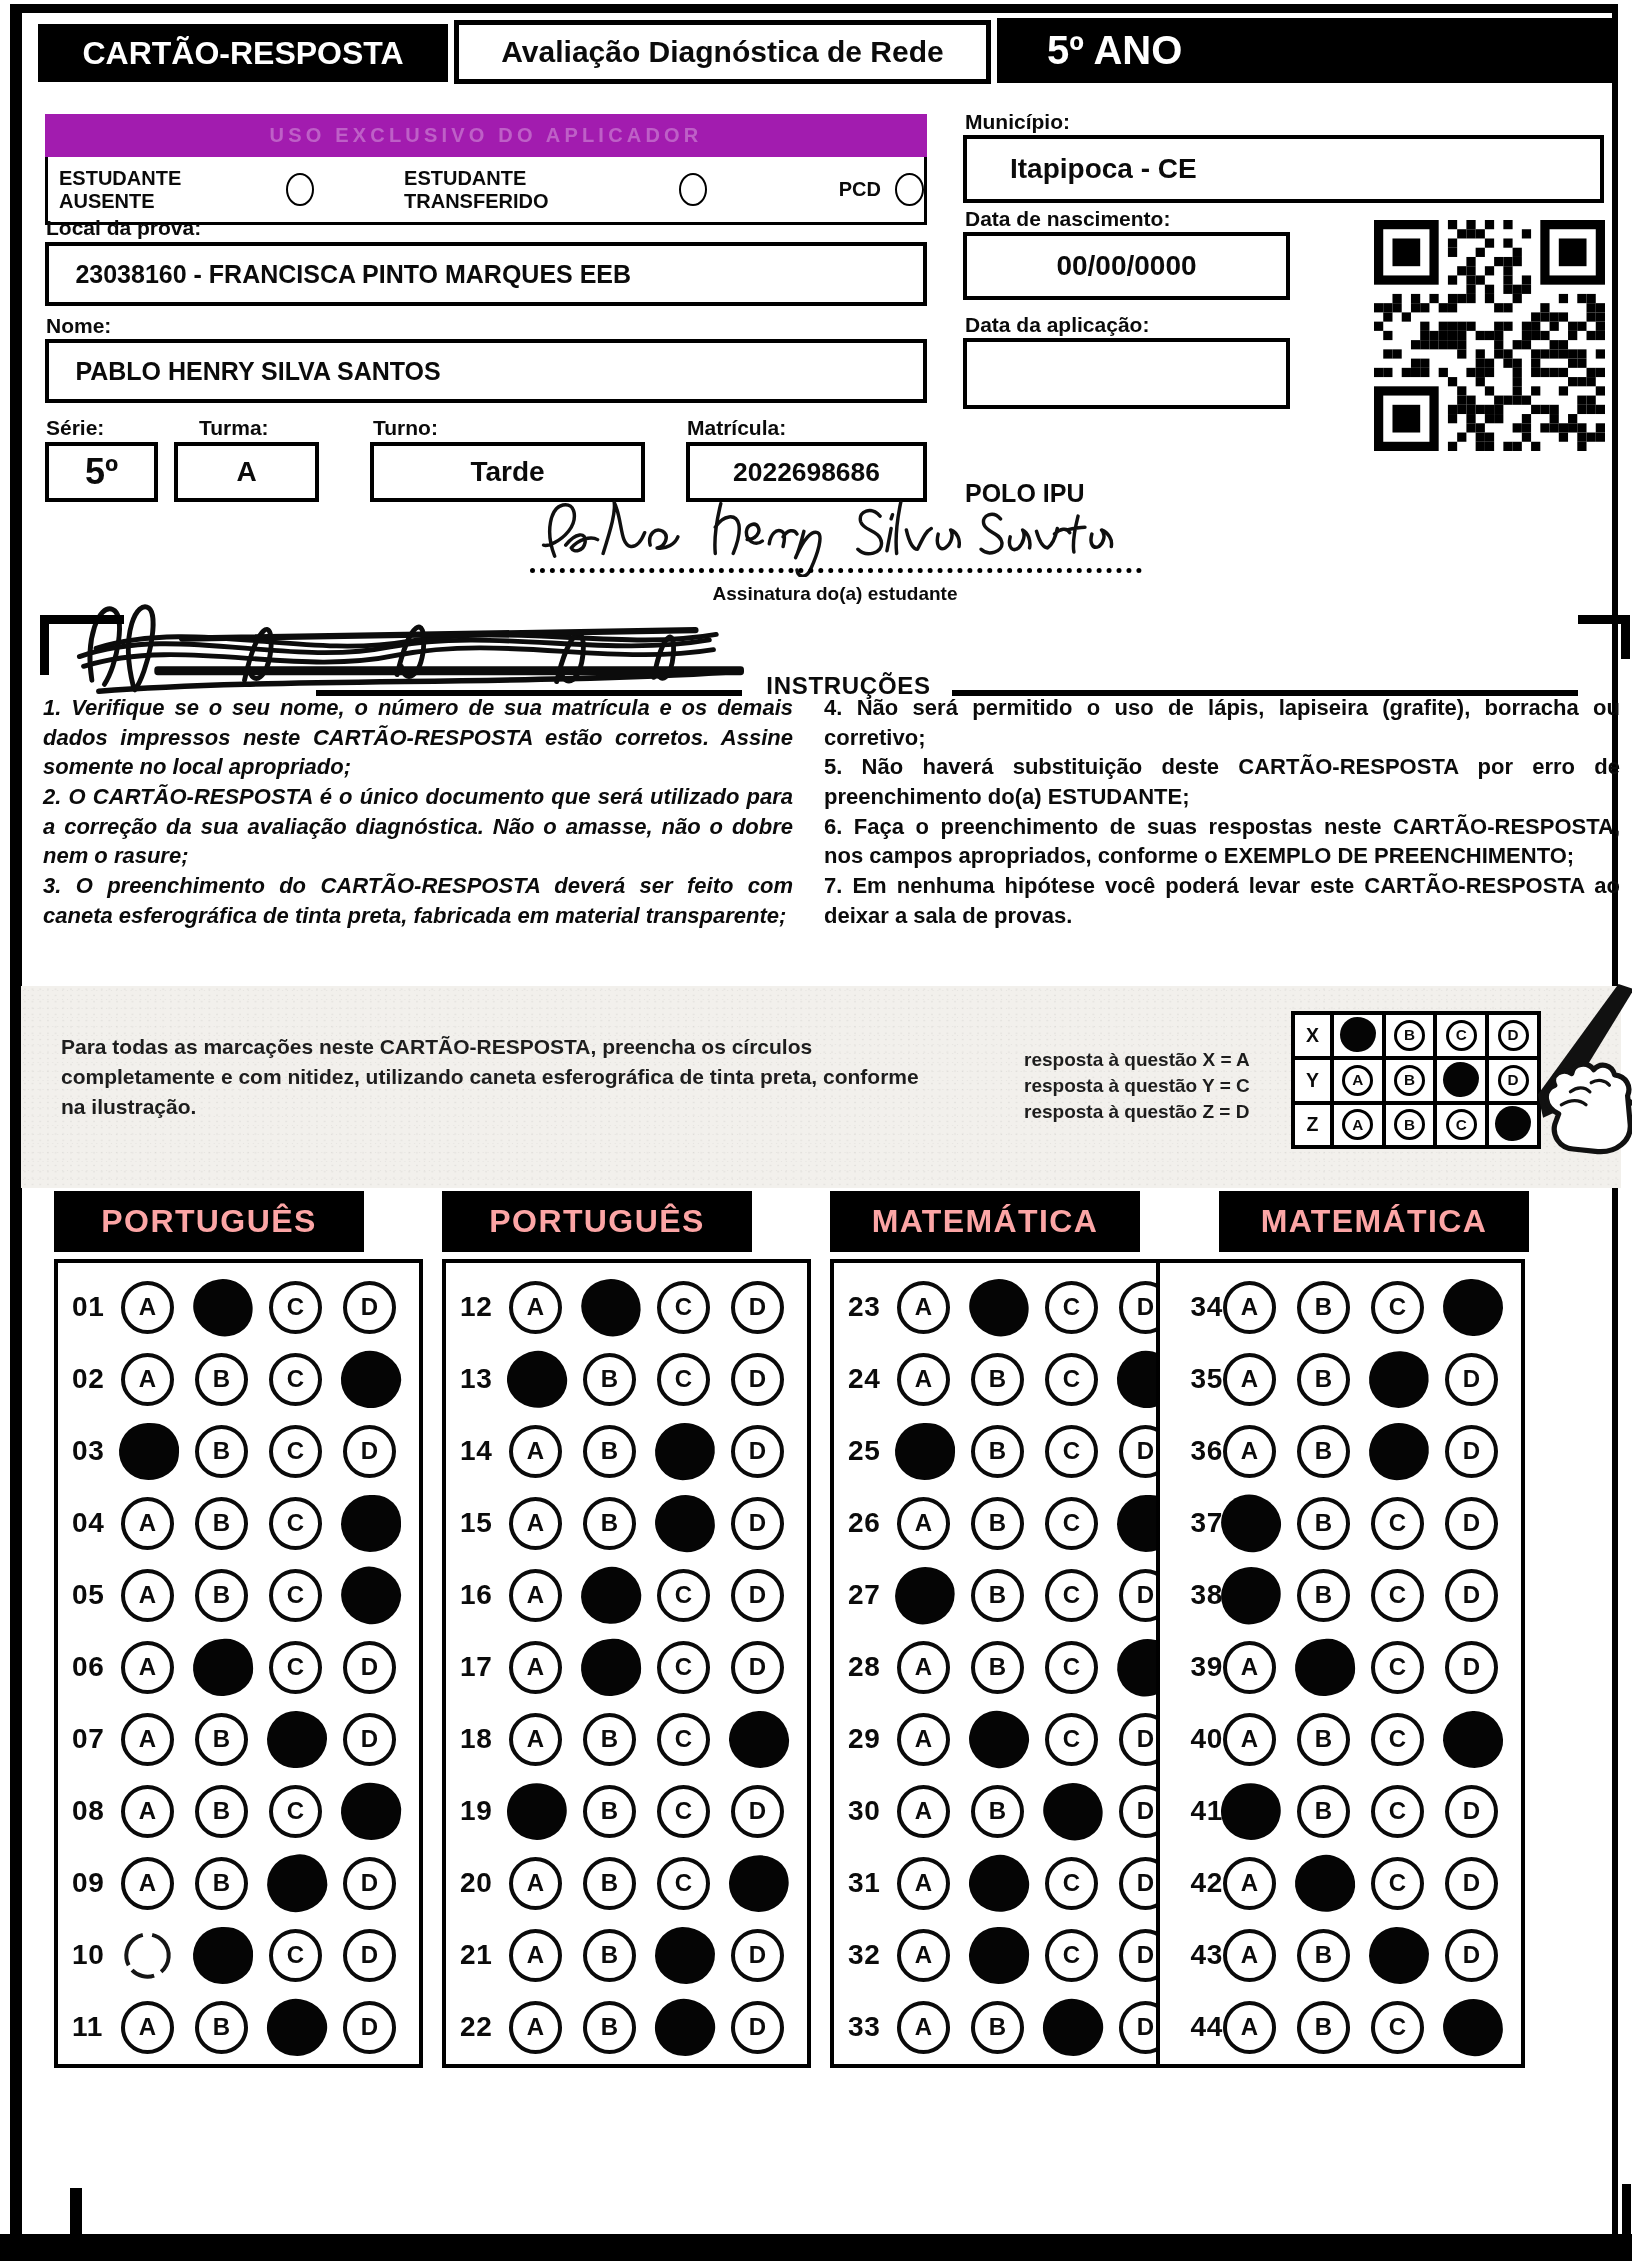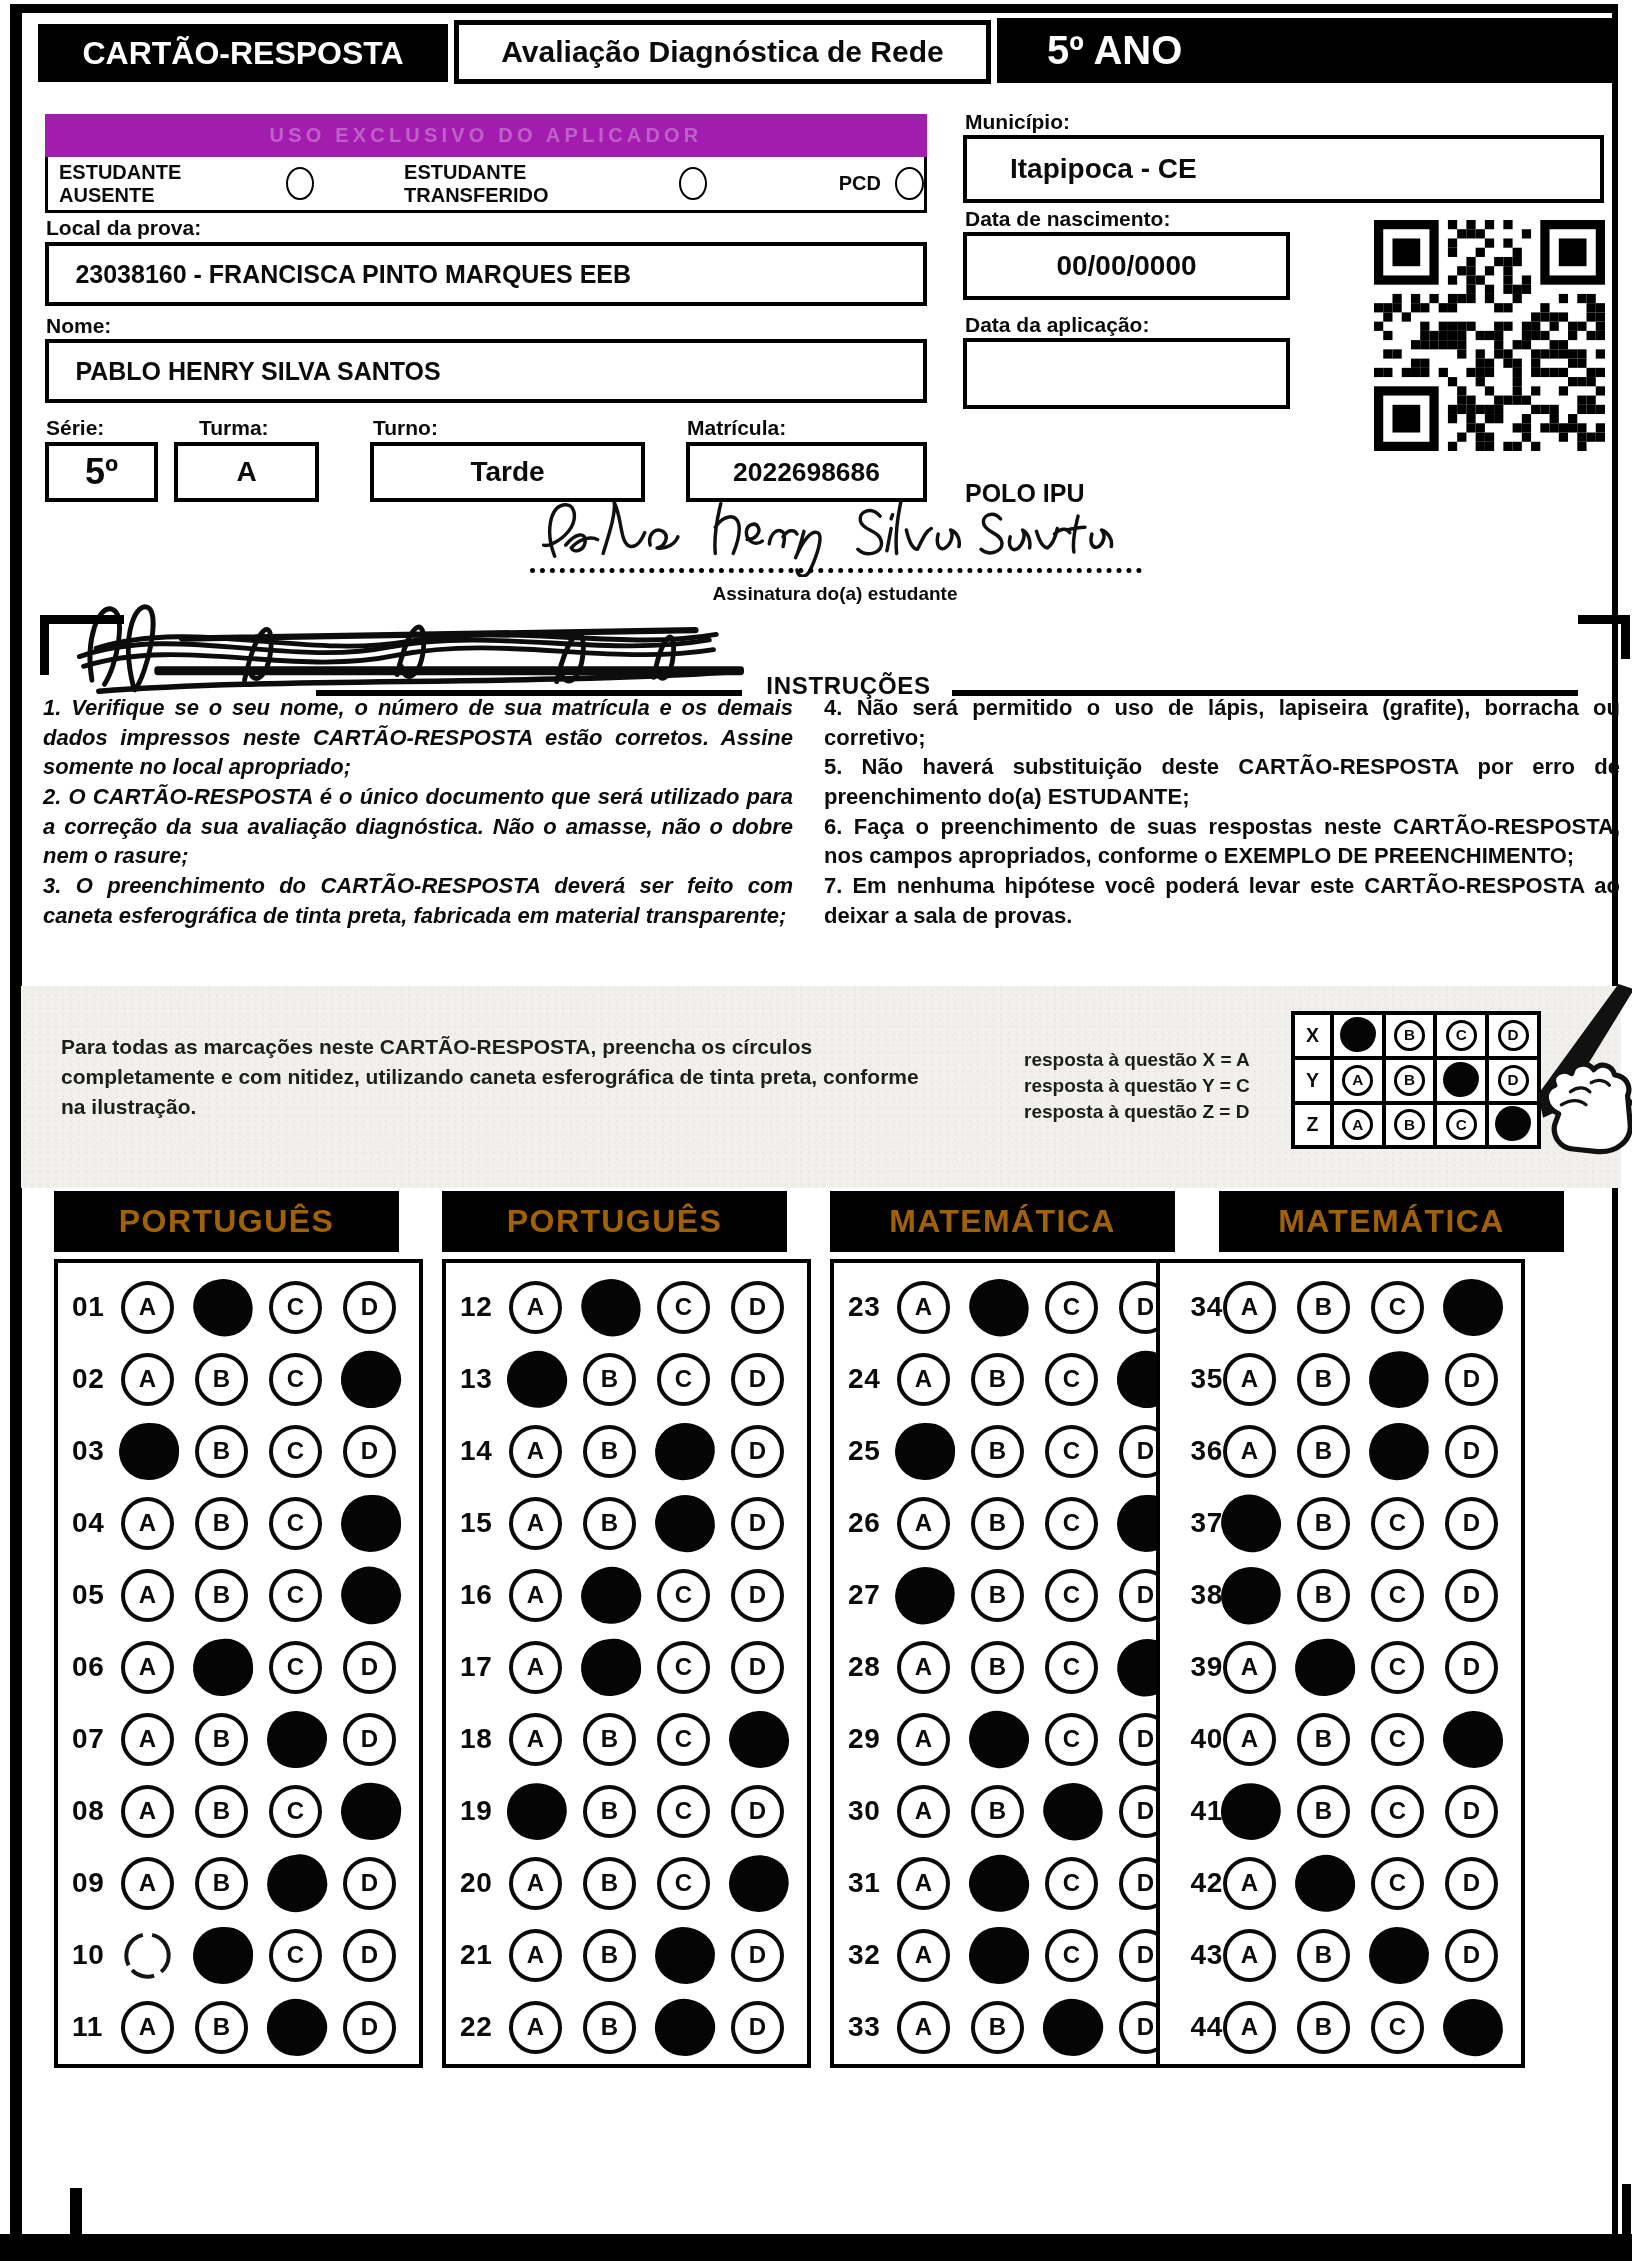--- a/index.html
+++ b/index.html
@@ -18,21 +18,21 @@
   #hdr-card{left:38px;top:24px;width:410px;height:58px;background:#000;color:#fff;
     font-size:32px;font-weight:bold;display:flex;align-items:center;justify-content:center;}
   #hdr-assessment{left:454px;top:19.5px;width:537px;height:64px;background:#fff;border:5.6px solid #000;
     box-sizing:border-box;font-size:30px;font-weight:bold;display:flex;align-items:center;justify-content:center;}
   #hdr-grade{left:997px;top:18px;width:621px;height:65px;background:#000;color:#fff;
     font-size:40px;font-weight:bold;display:flex;align-items:center;padding-left:50px;box-sizing:border-box;}
 
   
   #uso-bar{left:45px;top:114px;width:882px;height:43px;background:#a21caf;display:flex;align-items:center;
     justify-content:center;color:rgba(255,255,255,.30);font-size:20px;font-weight:bold;letter-spacing:4.2px;filter:blur(0.5px);}
-  #status-row{left:45px;top:157px;width:882px;height:56px;border:3.5px solid #000;border-top:none;
+  #status-row{left:45px;top:157px;width:882px;height:68px;border:3.5px solid #000;border-top:none;
     box-sizing:border-box;background:#fff;display:flex;align-items:center;}
   .status-item{display:flex;align-items:center;font-size:20px;font-weight:bold;}
   .status-circle{width:25px;height:29px;border:2.8px solid #000;border-radius:50%;margin-left:14px;background:#fff;}
   #st-0{margin-left:11px;} #st-1{margin-left:90px;} #st-2{margin-left:132px;}
 
   .field-label{font-size:21px;font-weight:bold;}
   .field-box{border:4.2px solid #000;box-sizing:border-box;background:#fff;display:flex;align-items:center;
     font-size:25px;font-weight:bold;}
   #local-label{left:46px;top:216px;}
   #local-box{left:45px;top:242px;width:882px;height:64px;padding-left:26.4px;}
@@ -86,21 +86,21 @@
   #ex-grid{position:absolute;left:1270px;top:25px;border-collapse:collapse;background:#fff;}
   #ex-grid td{border:4.2px solid #000;width:45px;height:38px;text-align:center;vertical-align:middle;padding:1.4px;}
   #ex-grid td.ex-lab{width:32px;font-size:19.5px;font-weight:bold;}
   .ex-bubble{width:31px;height:31px;border:3.5px solid #000;border-radius:50%;display:inline-flex;
     align-items:center;justify-content:center;font-size:15.3px;font-weight:bold;box-sizing:border-box;background:#fff;}
   .ex-bubble.filled{border:none;background:#050505;border-radius:48% 52% 50% 47%/51% 46% 54% 49%;
     width:36px;height:35px;color:transparent;}
   #ex-hand{position:absolute;left:1461px;top:-8.3px;width:156px;height:212px;}
 
   
-  .col-header{position:absolute;top:1191px;height:61px;width:345px;background:#000;color:#a16207;
+  .col-header{position:absolute;top:1191px;height:61px;width:310px;background:#000;color:#fca5a5;
     display:flex;align-items:center;justify-content:center;font-size:32px;font-weight:bold;letter-spacing:1.4px;}
   .col-body{position:absolute;top:1259px;height:809px;width:369px;border:4.2px solid #000;
     box-sizing:border-box;background:#fff;padding:8.3px 0 0 14px;}
   .q-row{display:flex;align-items:center;height:72px;}
   .q-num{width:49px;font-size:28px;font-weight:bold;letter-spacing:0.7px;}
   .bubble{width:53px;height:53px;border:4.9px solid #0a0a0a;border-radius:50%;box-sizing:border-box;
     display:flex;align-items:center;justify-content:center;font-size:24px;font-weight:bold;
     margin-right:21px;background:#fff;flex:none;}
   .bubble.filled{border:none;background:#050505;width:60px;height:57px;margin:-2.1px 16px -2.1px -2.1px;color:transparent;}
   .bubble.smudge{border:none;background:transparent;}

